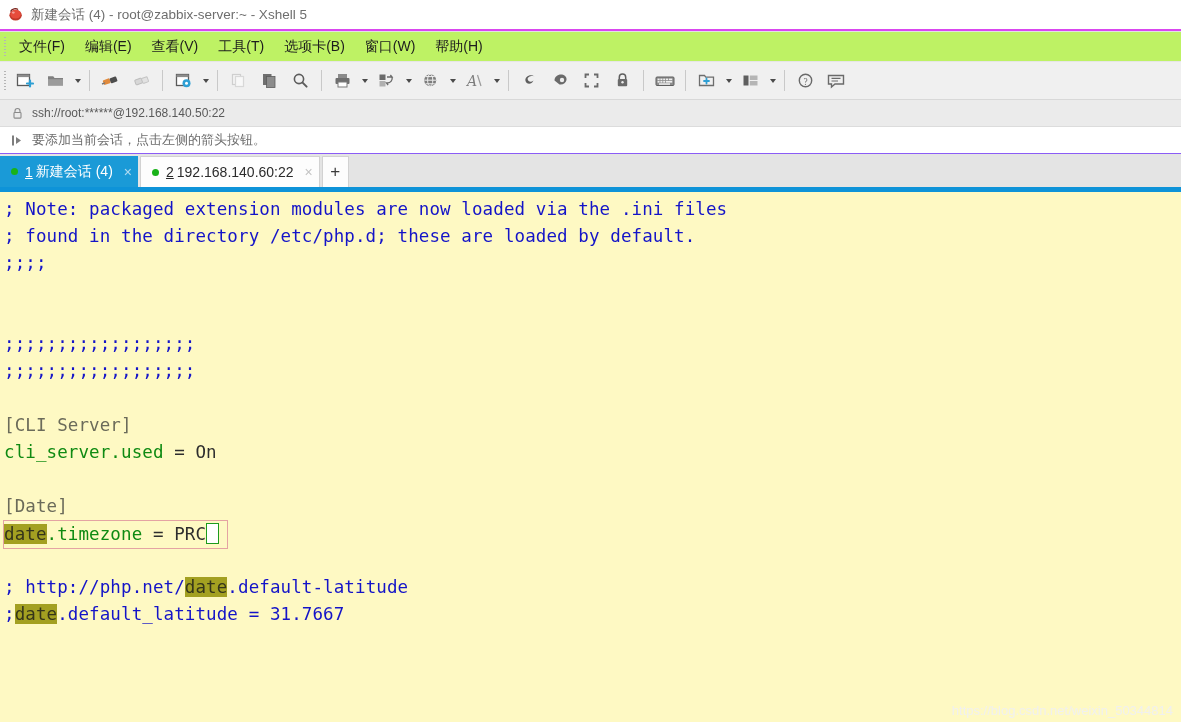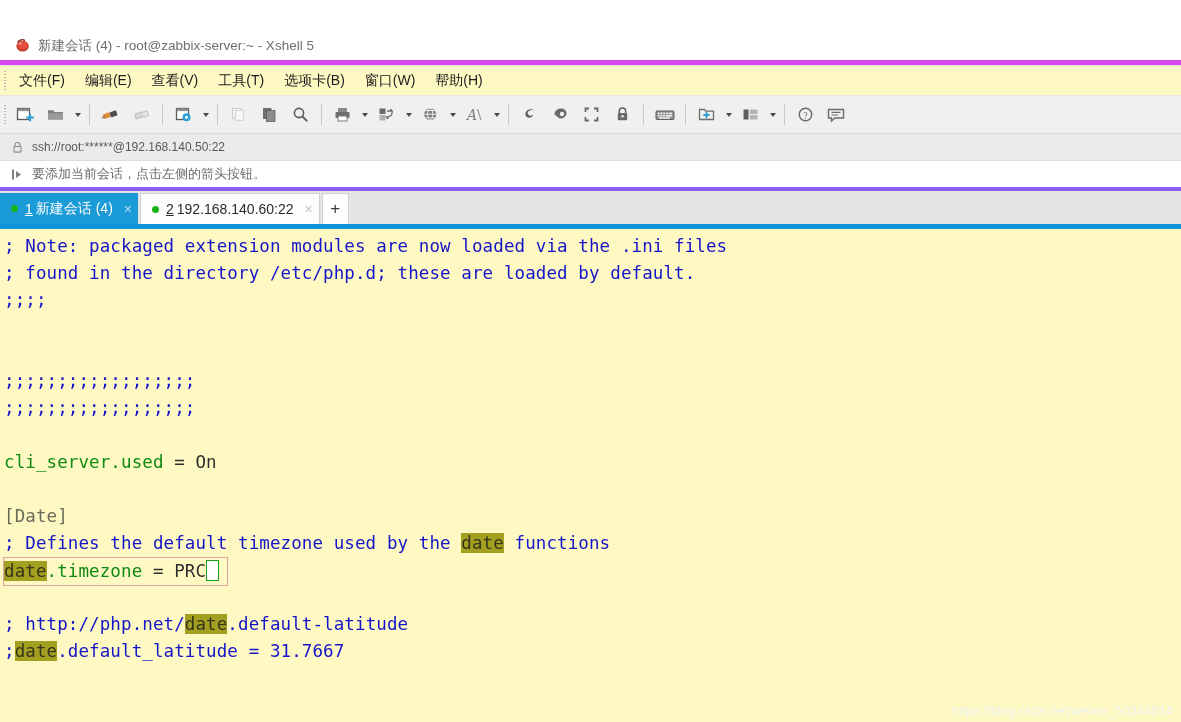--- a/index.html
+++ b/index.html
@@ -7,31 +7,30 @@
     width:1181px;height:722px;overflow:hidden;
     background:#ffffff;
     font-family:"Liberation Sans","DejaVu Sans",sans-serif;
     -webkit-font-smoothing:none;
   }
   .app{width:1181px;height:722px;position:relative;display:flex;flex-direction:column;}
 
   
   .titlebar{
     height:29px;flex:0 0 29px;background:#ffffff;
-    display:flex;align-items:center;padding-left:14px;
-    border-bottom:5px solid #d946ef;
-    margin-top:31px;
+    display:flex;align-items:center;padding-left:7px;
+    border-bottom:2px solid #d946ef;
   }
   .titlebar .appicon{width:17px;height:17px;margin-right:7px;flex:0 0 17px;position:relative;}
   .titlebar .appicon svg{display:block;}
   .titlebar .ttl{font-size:13.5px;color:#6e6e6e;white-space:nowrap;letter-spacing:0px;}
 
   
   .menubar{
-    height:29px;flex:0 0 29px;background:#fef9c3;
+    height:29px;flex:0 0 29px;background:#bef264;
     display:flex;align-items:center;
     border-top:1px solid #e2e2e2;
     position:relative;
   }
   .gripper{width:9px;height:100%;display:flex;align-items:center;justify-content:center;}
   .gripper i{display:block;width:2px;height:19px;
     background-image:repeating-linear-gradient(to bottom,#b5b5b5 0 1px,transparent 1px 3px);}
   .menubar .mi{
     font-size:14px;color:#1d1d1d;padding:3px 9px;margin:0 1px;white-space:nowrap;cursor:default;
   }
@@ -55,21 +54,21 @@
     display:flex;align-items:center;
     border-bottom:1px solid #dcdcdc;
   }
   .addrbar .lockwrap{width:15px;display:flex;justify-content:center;align-items:center;margin-left:10px;}
   .addrbar .addr{font-size:12px;color:#595959;margin-left:7px;white-space:nowrap;}
 
   
   .noticebar{
     height:26px;flex:0 0 26px;background:#ffffff;
     display:flex;align-items:center;
-    border-bottom:4px solid #8b5cf6;
+    border-bottom:1px solid #8b5cf6;
     text-align:right;
   }
   .noticebar .nicon{width:16px;display:flex;justify-content:center;align-items:center;margin-left:10px;}
   .noticebar .ntext{font-size:13px;color:#6d6d6d;margin-left:6px;white-space:nowrap;}
 
   
   .tabbar{
     height:33px;flex:0 0 33px;background:#e4e4e4;
     display:flex;align-items:flex-end;padding-left:0px;
     position:relative;
@@ -406,24 +405,24 @@
 
   <div class="terminal" id="terminal">
       <div class="tline"><span class="c-comment">; Note: packaged extension modules are now loaded via the .ini files</span></div>
       <div class="tline"><span class="c-comment">; found in the directory /etc/php.d; these are loaded by default.</span></div>
       <div class="tline"><span class="c-comment">;;;;</span></div>
       <div class="tline">&nbsp;</div>
       <div class="tline">&nbsp;</div>
       <div class="tline"><span class="c-comment">;;;;;;;;;;;;;;;;;;</span></div>
       <div class="tline"><span class="c-comment">;;;;;;;;;;;;;;;;;;</span></div>
       <div class="tline">&nbsp;</div>
+      <div class="tline"><span class="c-section">[CLI Server]</span></div>
       <div class="tline"><span class="c-key">cli_server.used</span><span class="c-op"> = </span><span class="c-plain">On</span></div>
       <div class="tline">&nbsp;</div>
       <div class="tline"><span class="c-section">[Date]</span></div>
-      <div class="tline"><span class="c-comment">; Defines the default timezone used by the </span><span class="hl">date</span><span class="c-comment"> functions</span></div>
       <div class="tline"><span class="cursorline"><span class="hl">date</span><span class="c-key">.timezone</span><span class="c-op"> = </span><span class="c-plain">PRC</span><span class="cursor-blk"></span></span></div>
       <div class="tline">&nbsp;</div>
       <div class="tline"><span class="c-comment">; http://php.net/</span><span class="hl">date</span><span class="c-comment">.default-latitude</span></div>
       <div class="tline"><span class="c-comment">;</span><span class="hl">date</span><span class="c-comment">.default_latitude = 31.7667</span></div>
     </div>
 
   <div class="watermark">https://blog.csdn.net/weixin_50344814</div>
 </div>
 
 </body></html>

